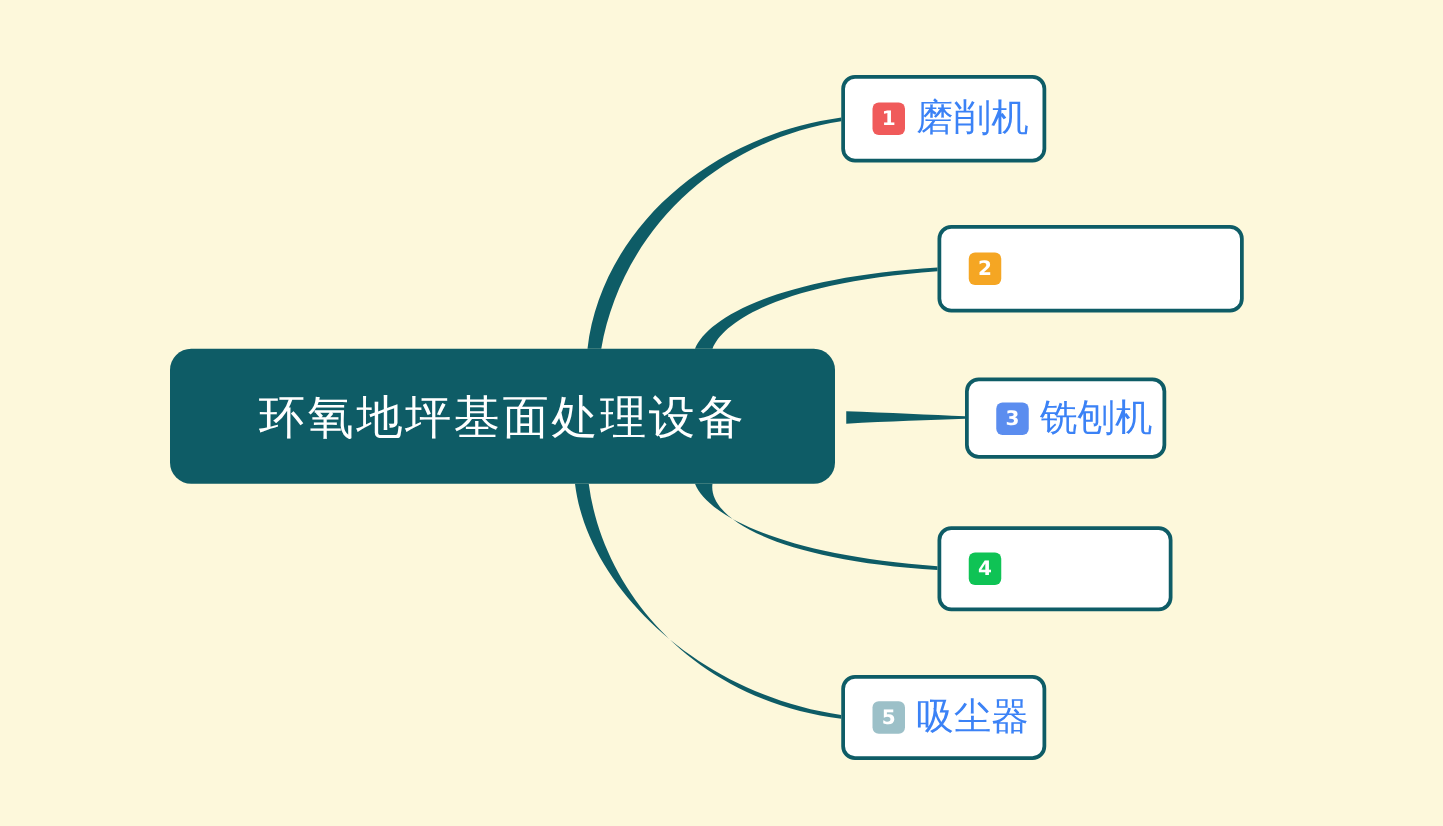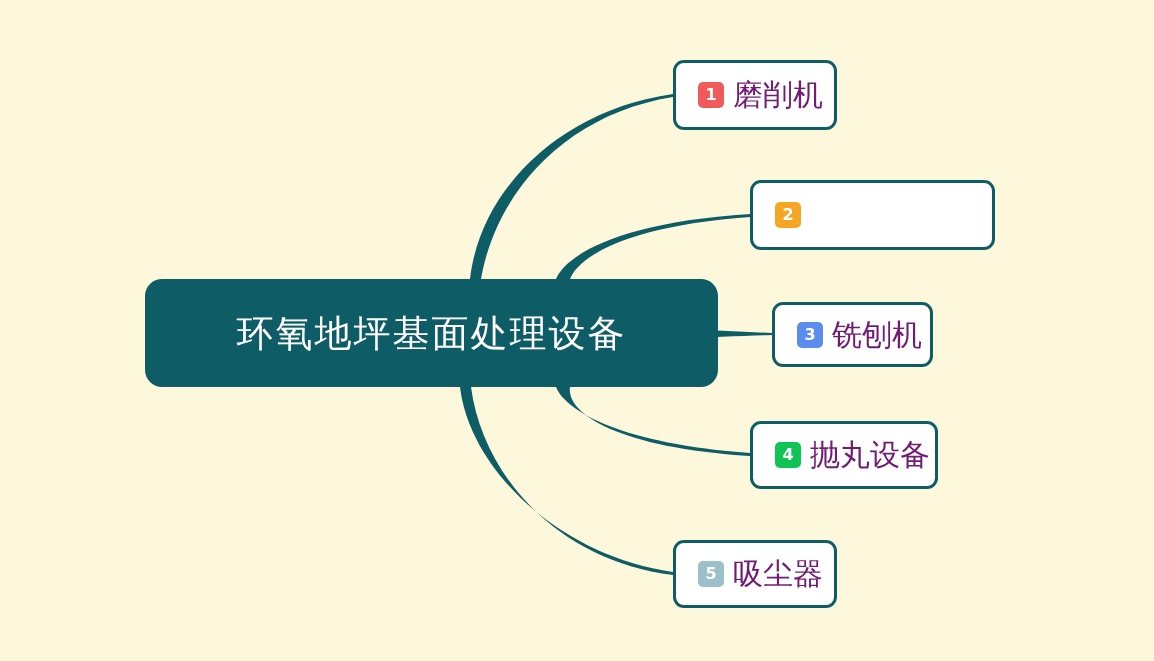--- a/index.html
+++ b/index.html
@@ -21,23 +21,23 @@
   #connector-layer {
     position: absolute;
     left: 0;
     top: 0;
     width: 1154px;
     height: 661px;
     pointer-events: none;
   }
   .root-node {
     position: absolute;
-    left: 145px;
+    left: 136px;
     top: 279px;
-    width: 573px;
+    width: 532px;
     height: 108px;
     background: #0e5c66;
     border-radius: 17px;
     display: flex;
     align-items: center;
     justify-content: center;
     box-sizing: border-box;
     z-index: 5;
   }
   .root-label {
@@ -70,21 +70,21 @@
     border-radius: 5px;
     color: #ffffff;
     font-size: 16px;
     font-weight: 700;
     line-height: 1;
     flex: 0 0 auto;
     margin-right: 9px;
     font-family: "DejaVu Sans", "Liberation Sans", sans-serif;
   }
   .child-label {
-    color: #701a75;
+    color: #3b82f6;
     font-size: 30px;
     line-height: 1;
     white-space: nowrap;
     font-family: "DejaVu Sans", "Liberation Sans", sans-serif;
   }
   
   #node-1 { left: 673px; top: 60px;  width: 164px; height: 70px; }
   #node-2 { left: 750px; top: 180px; width: 245px; height: 70px; }
   #node-3 { left: 772px; top: 302px; width: 161px; height: 65px; }
   #node-4 { left: 750px; top: 421px; width: 188px; height: 68px; }
@@ -136,21 +136,20 @@
     <span class="badge" style="background: rgb(245, 166, 35);">2</span>
   </div>
 
   <div class="child-node" id="node-3">
     <span class="badge" style="background: rgb(91, 141, 239);">3</span>
     <span class="child-label">铣刨机</span>
   </div>
 
   <div class="child-node" id="node-4">
     <span class="badge" style="background: rgb(15, 195, 85);">4</span>
-    <span class="child-label">抛丸设备</span>
   </div>
 
   <div class="child-node" id="node-5">
     <span class="badge" style="background: rgb(156, 192, 200);">5</span>
     <span class="child-label">吸尘器</span>
   </div>
 
 </div>
 
 </body></html>

